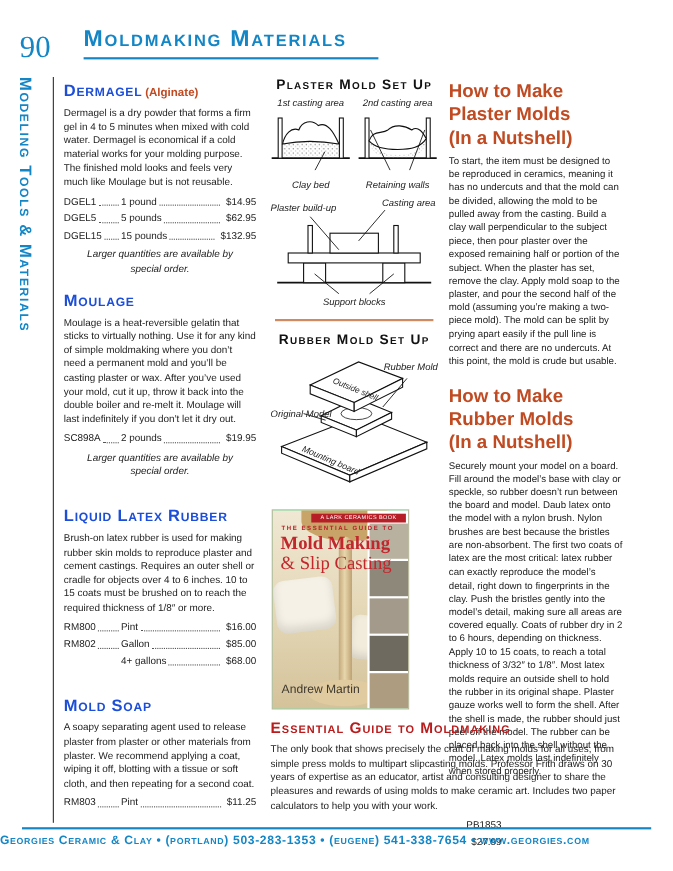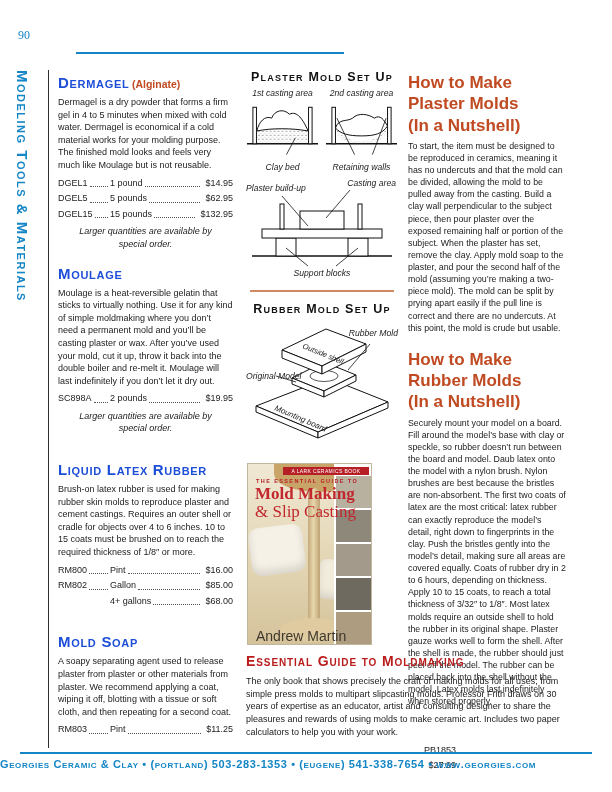--- a/index.html
+++ b/index.html
@@ -1,21 +1,21 @@
 <!DOCTYPE html>
 <html style="--blue: #1486c6; --orange: #c04a21; --divider: #cf8a61; --cover_red: #b71f27;"><head>
 <meta charset="utf-8">
 <style>
   html,body{margin:0;padding:0;background:#9a9a9a;}
   #page{position:relative;width:612px;height:792px;margin:0 auto;background:#ffffff;
         font-family:"Liberation Sans",sans-serif;color:#222;overflow:hidden;}
 
   
   .page-number{position:absolute;left:18px;top:28px;font-family:"Liberation Serif",serif;
-               font-size:12px;color:var(--blue,#1486c6);}
+               font-size:28px;color:var(--blue,#1486c6);}
   .page-title{position:absolute;left:76px;top:24px;font-size:21px;font-weight:bold;
               font-variant:small-caps;letter-spacing:1.6px;color:var(--blue,#1486c6);}
   .title-rule{position:absolute;left:76px;top:52px;width:268px;height:2px;background:var(--blue,#1486c6);}
 
   
   .sidebar-label{position:absolute;left:14px;top:70px;height:360px;writing-mode:vertical-rl;
                  font-size:15px;font-weight:bold;font-variant:small-caps;letter-spacing:1.5px;
                  color:var(--blue,#1486c6);}
   .sidebar-rule{position:absolute;left:48px;top:70px;width:1px;height:678px;background:#2f2f2f;}
 
@@ -84,40 +84,41 @@
   .thumb:nth-child(5){background:#ad9c80;}
   .cover-banner{position:absolute;top:3px;right:2px;width:86px;height:8px;background:var(--cover_red,#b71f27);
                 color:#fff;font-size:5px;line-height:8px;text-align:center;letter-spacing:.4px;
                 text-transform:uppercase;}
   .cover-kicker{position:absolute;left:8px;top:14px;color:var(--cover_red,#b71f27);font-size:5.5px;
                 font-weight:bold;letter-spacing:1.4px;}
   .cover-t1{position:absolute;left:7px;top:20px;color:#c1272d;font-family:"Liberation Serif",serif;
             font-weight:bold;font-size:17px;}
   .cover-t2{position:absolute;left:7px;top:38px;color:#c1272d;font-family:"Liberation Serif",serif;
             font-weight:normal;font-size:17px;}
-  .cover-author{position:absolute;left:8px;bottom:0;font-size:14px;color:#3e382e;}
+  .cover-author{position:absolute;left:8px;bottom:11px;font-size:11px;color:#3e382e;}
 
   
   .howto-title{color:var(--orange,#c04a21);font-weight:bold;font-size:17px;line-height:1.25;margin:0;}
   .howto-body{margin:4px 0 0;}
   .howto+.howto{margin-top:15px;}
 
   
   .eg-title{font-size:14px;font-weight:bold;font-variant:small-caps;letter-spacing:.9px;
             color:#b91c1c;margin-bottom:3px;}
   .footer-rule{position:absolute;left:20px;top:752px;width:572px;height:2px;background:var(--blue,#1486c6);}
   .footer-text{position:absolute;left:0;top:758px;width:612px;text-align:left;font-size:11px;
                font-weight:bold;font-variant:small-caps;letter-spacing:.6px;color:var(--blue,#1486c6);}
 </style>
 </head>
 <body>
 
 <div id="page">
 
   <div class="page-number">90</div>
+  <div class="page-title">Moldmaking Materials</div>
   <div class="title-rule"></div>
 
   <div class="sidebar-label">Modeling Tools &amp; Materials</div>
   <div class="sidebar-rule"></div>
 
   <div class="col1">
 
     <div class="section">
       <div class="sec-head">
         <span class="sec-title">Dermagel</span>

